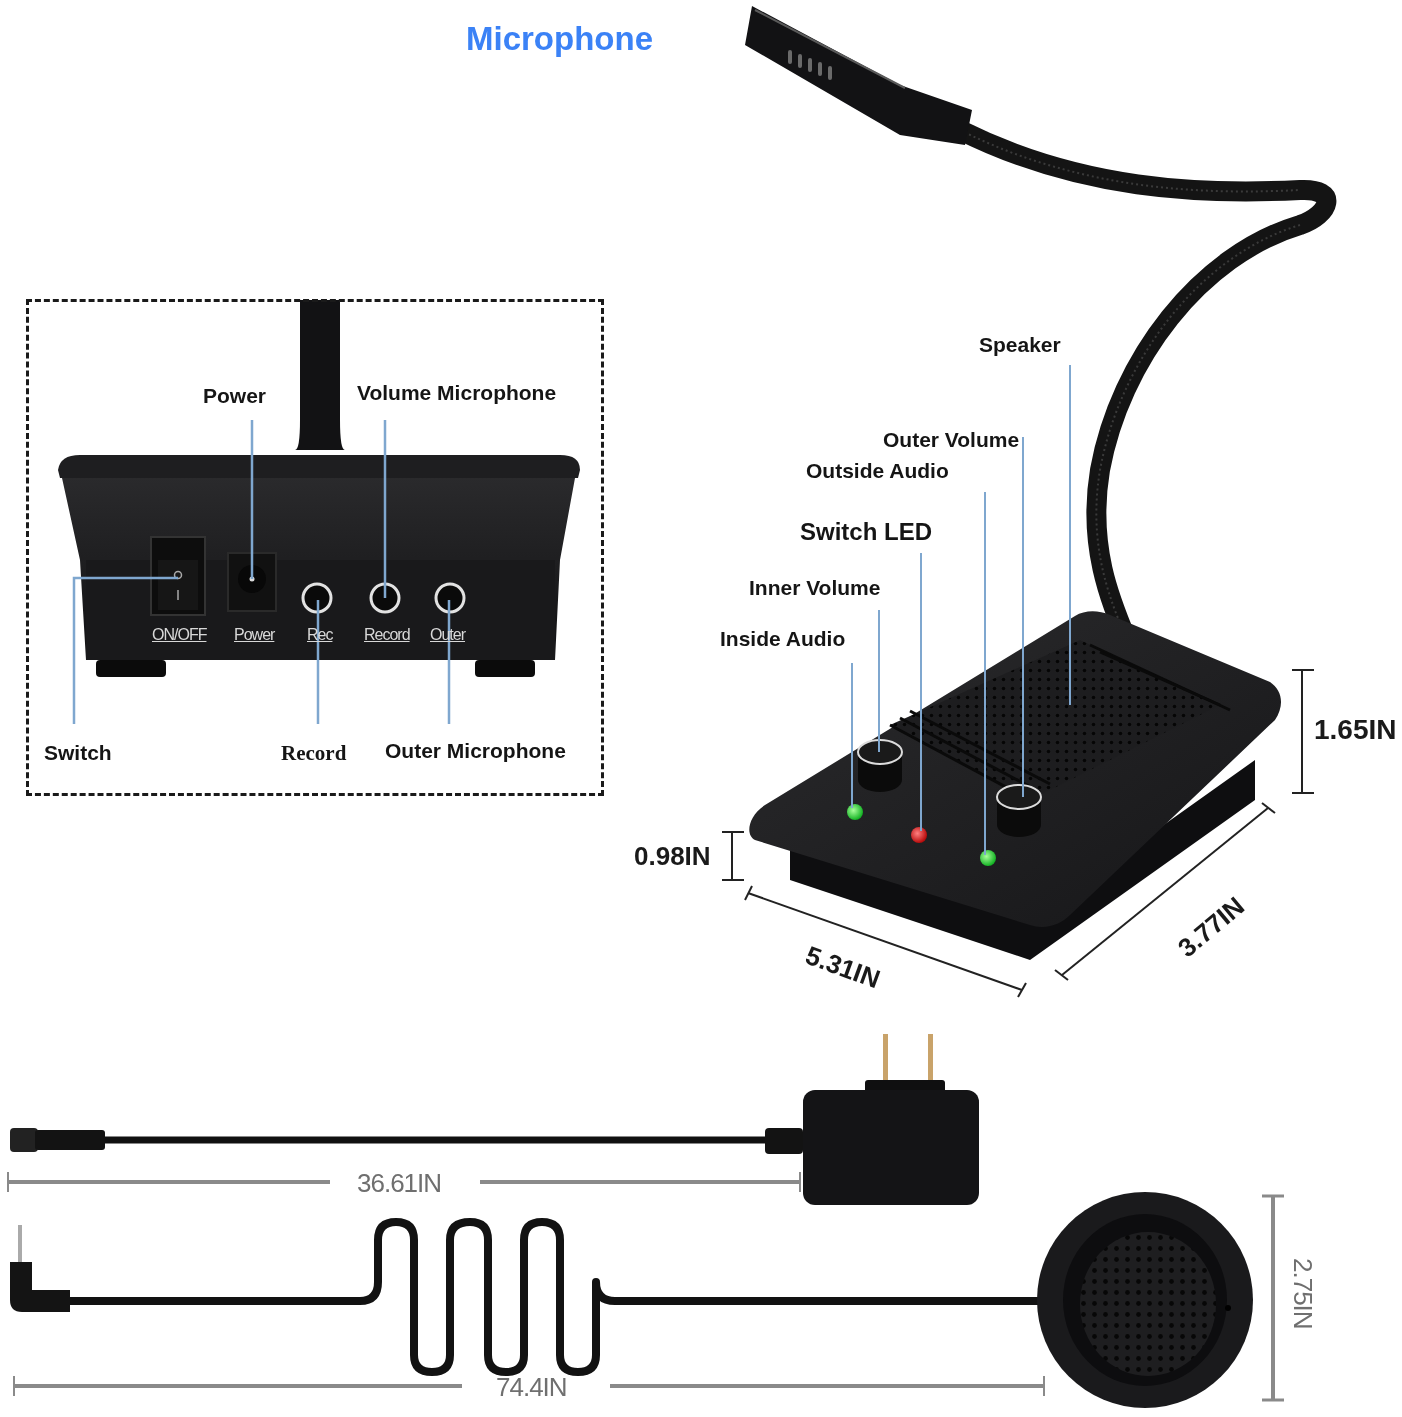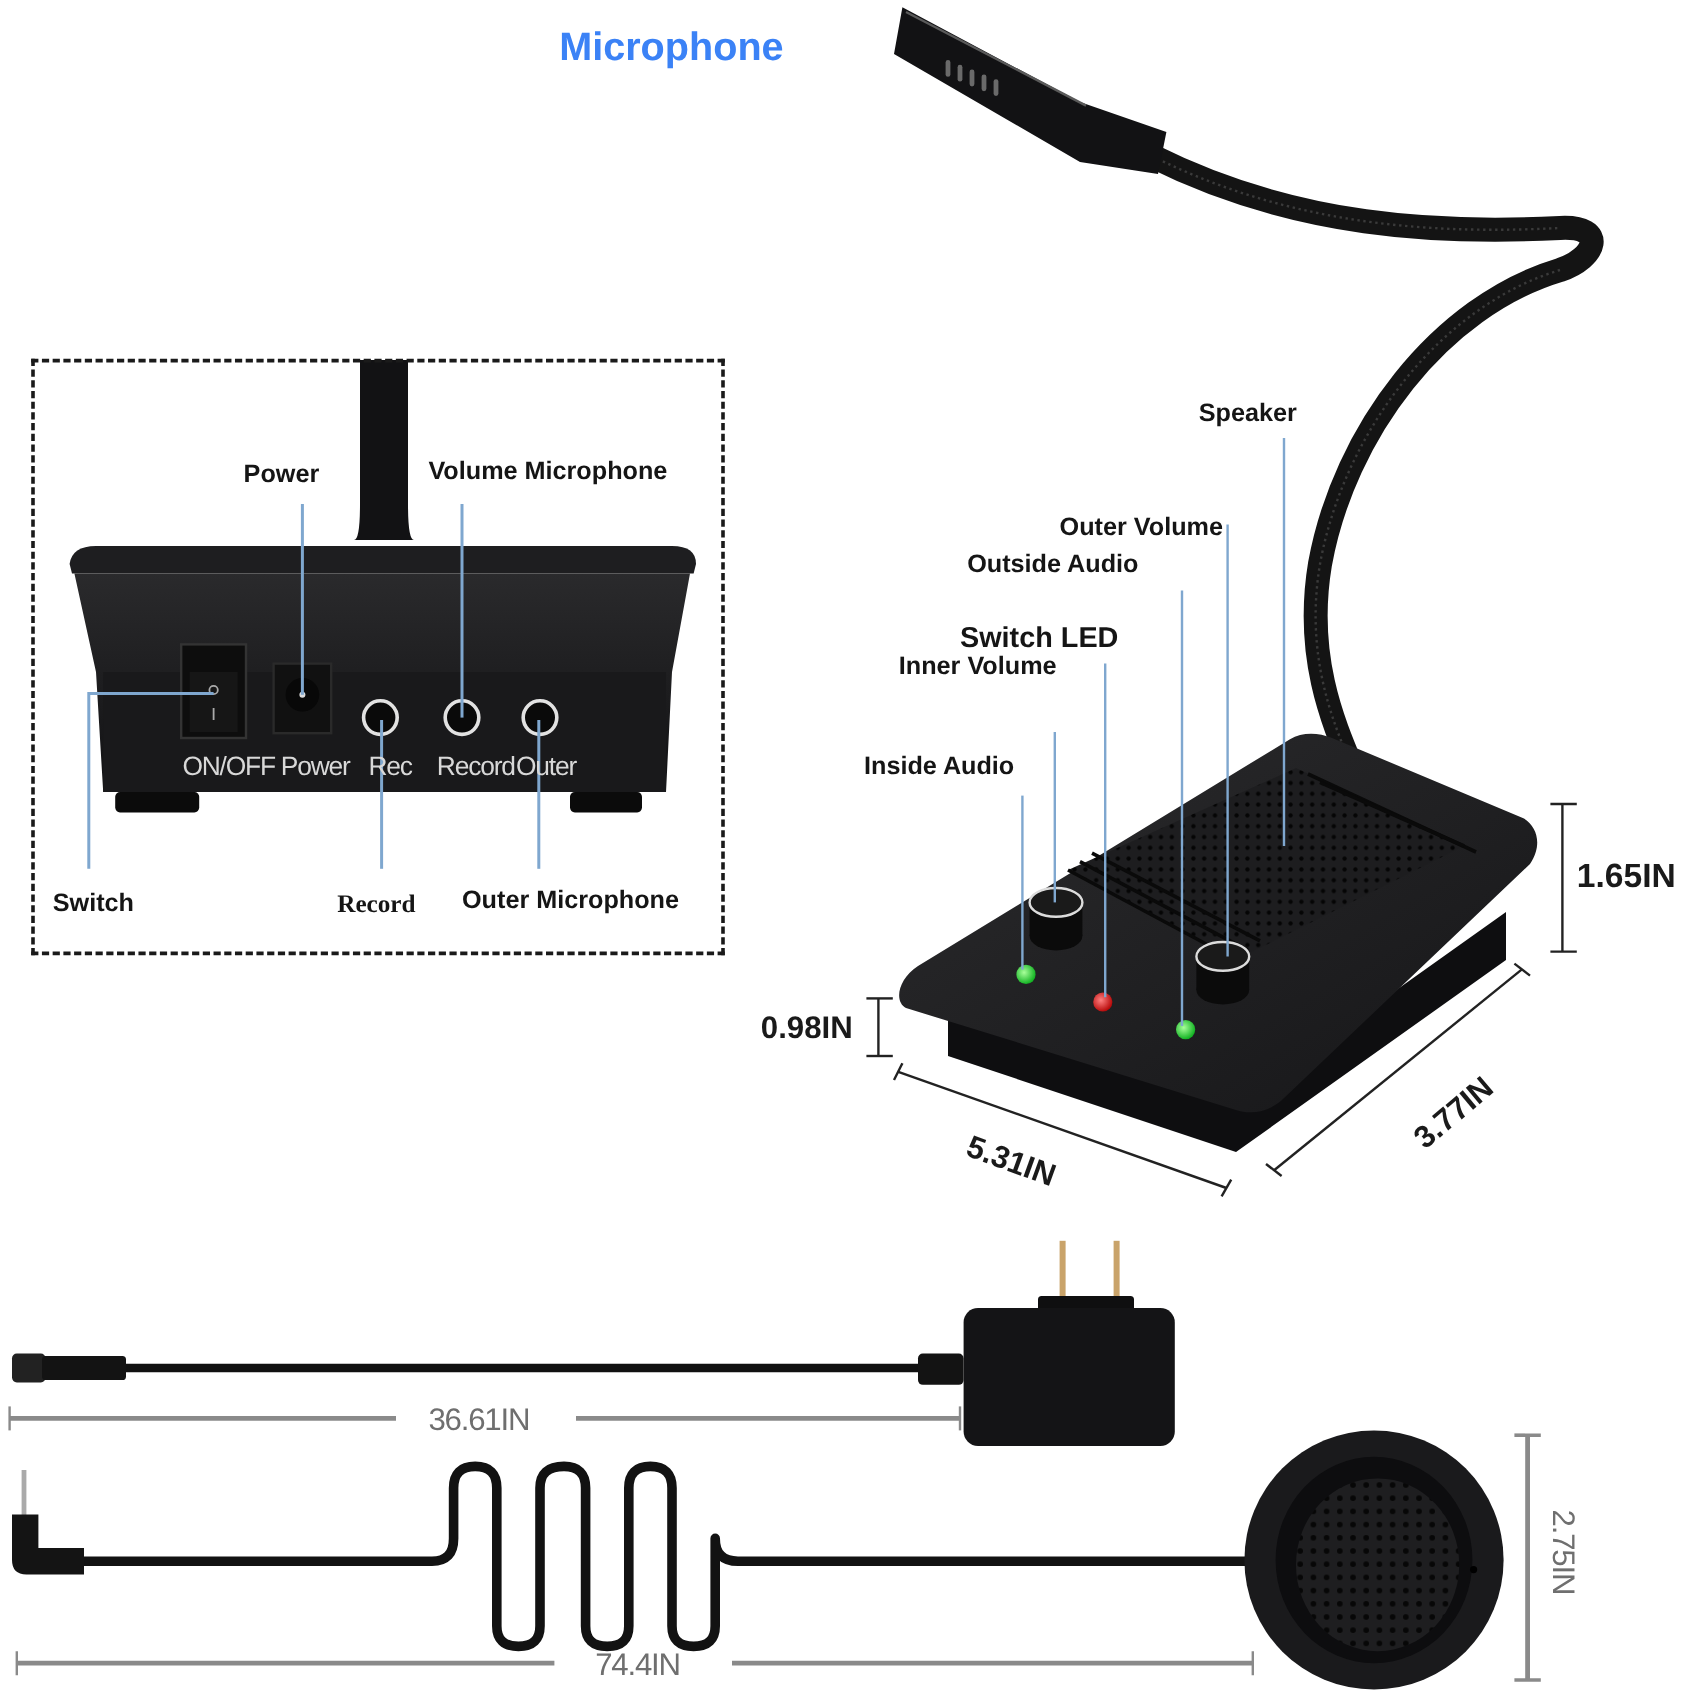--- a/index.html
+++ b/index.html
@@ -3,21 +3,21 @@
 <meta charset="utf-8">
 <style>
   html, body { margin:0; padding:0; background:#ffffff; }
   body { width:1402px; height:1417px; position:relative; overflow:hidden; font-family:"Liberation Sans", sans-serif; color:#111; }
   .lbl { position:absolute; font-weight:bold; font-size:21px; color:#151515; white-space:nowrap; }
   .lbl.big { font-size:24px; }
   .title { position:absolute; left:466px; top:20px; font-size:33px; font-weight:bold; color:#3b82f6; }
   .dim { position:absolute; font-weight:bold; color:#1a1a1a; white-space:nowrap; }
   .dimgray { position:absolute; color:#6f6f6f; font-size:26px; white-space:nowrap; letter-spacing:-1px; }
   .box { position:absolute; left:26px; top:299px; width:578px; height:497px; border:3px dashed #1a1a1a; box-sizing:border-box; }
-  .port-lbl { position:absolute; color:#d8d8d8; font-size:22px; white-space:nowrap; letter-spacing:-1px; }
+  .port-lbl { position:absolute; color:#d8d8d8; font-size:16px; white-space:nowrap; letter-spacing:-1px;text-decoration:underline; }
   svg { position:absolute; left:0; top:0; }
 </style>
 </head>
 <body>
 
 <div class="title">Microphone</div>
 
 <svg width="1402" height="1417" viewBox="0 0 1402 1417">
   <defs>
     <linearGradient id="bodyGrad" x1="0" y1="0" x2="0" y2="1">
@@ -206,25 +206,25 @@
 <div class="port-lbl" style="left:307px; top:626px;">Rec</div>
 <div class="port-lbl" style="left:364px; top:626px;">Record</div>
 <div class="port-lbl" style="left:430px; top:626px;">Outer</div>
 
 <div class="lbl" style="left:203px; top:384px;">Power</div>
 <div class="lbl" style="left:357px; top:381px;">Volume Microphone</div>
 <div class="lbl" style="left:44px; top:741px;">Switch</div>
 <div class="lbl" style="left:281px; top:741px;font-family:Liberation Serif, serif;">Record</div>
 <div class="lbl" style="left:385px; top:739px;">Outer Microphone</div>
 
-<div class="lbl" style="left:979px; top:333px;margin-left:20px;">Speaker</div>
+<div class="lbl" style="left:979px; top:333px;">Speaker</div>
 <div class="lbl" style="left:883px; top:401px;margin-top:27px;">Outer Volume</div>
 <div class="lbl" style="left:806px; top:459px;">Outside Audio</div>
 <div class="lbl big" style="left:800px; top:518px;">Switch LED</div>
-<div class="lbl" style="left:749px; top:544px;">Inner Volume</div>
+<div class="lbl" style="left:749px; top:576px;">Inner Volume</div>
 <div class="lbl" style="left:720px; top:627px;">Inside Audio</div>
 
 <div class="dim" style="left:1314px; top:714px; font-size:28px;text-align:center;">1.65IN</div>
 <div class="dim" style="left:634px; top:841px; font-size:26px;">0.98IN</div>
 <div class="dim" style="left:812px; top:940px; font-size:26px; transform:rotate(20deg); transform-origin:left top;">5.31IN</div>
 <div class="dim" style="left:1172px; top:940px; font-size:26px; transform:rotate(-40deg); transform-origin:left top;">3.77IN</div>
 
 <div class="dimgray" style="left:357px; top:1168px;">36.61IN</div>
 <div class="dimgray" style="left:496px; top:1372px;">74.4IN</div>
 <div class="dimgray" style="left:1318px; top:1258px; transform:rotate(90deg); transform-origin:left top;">2.75IN</div>

